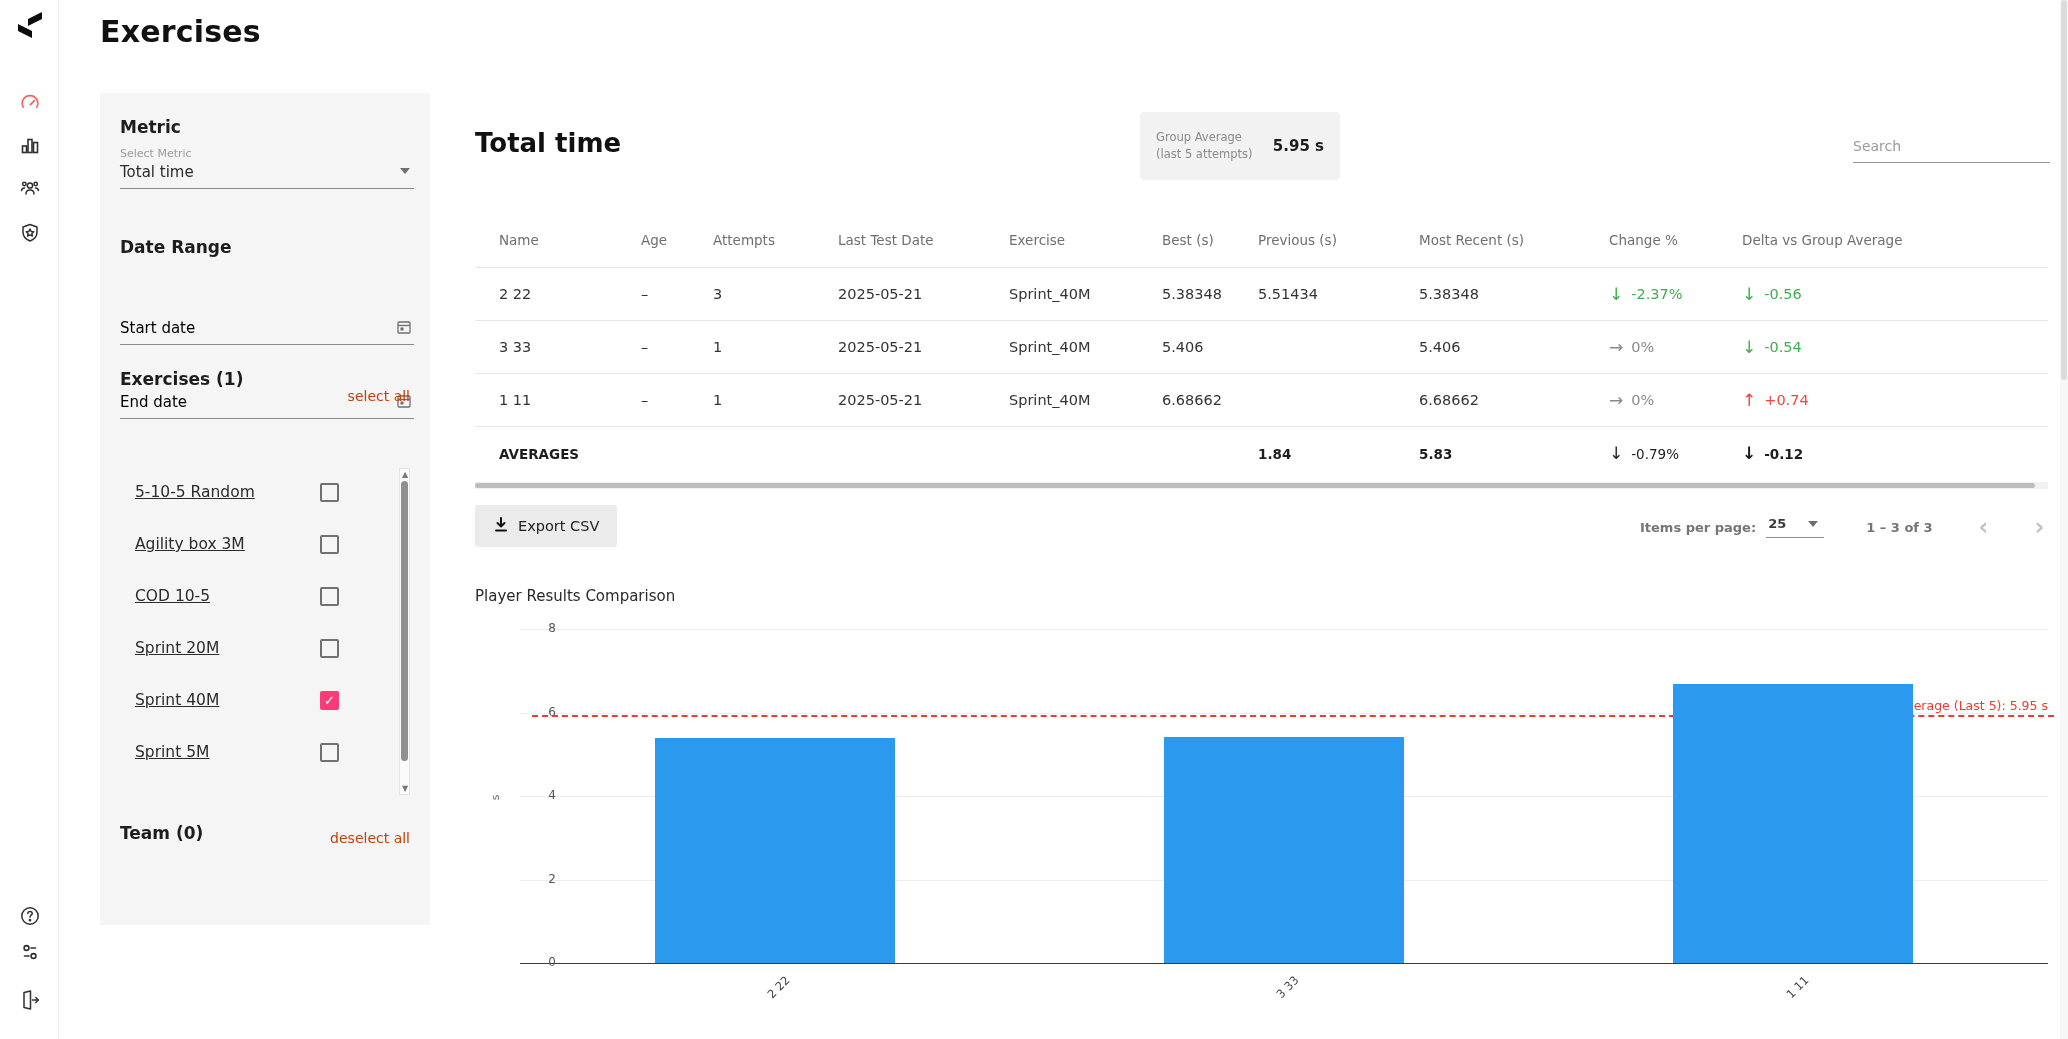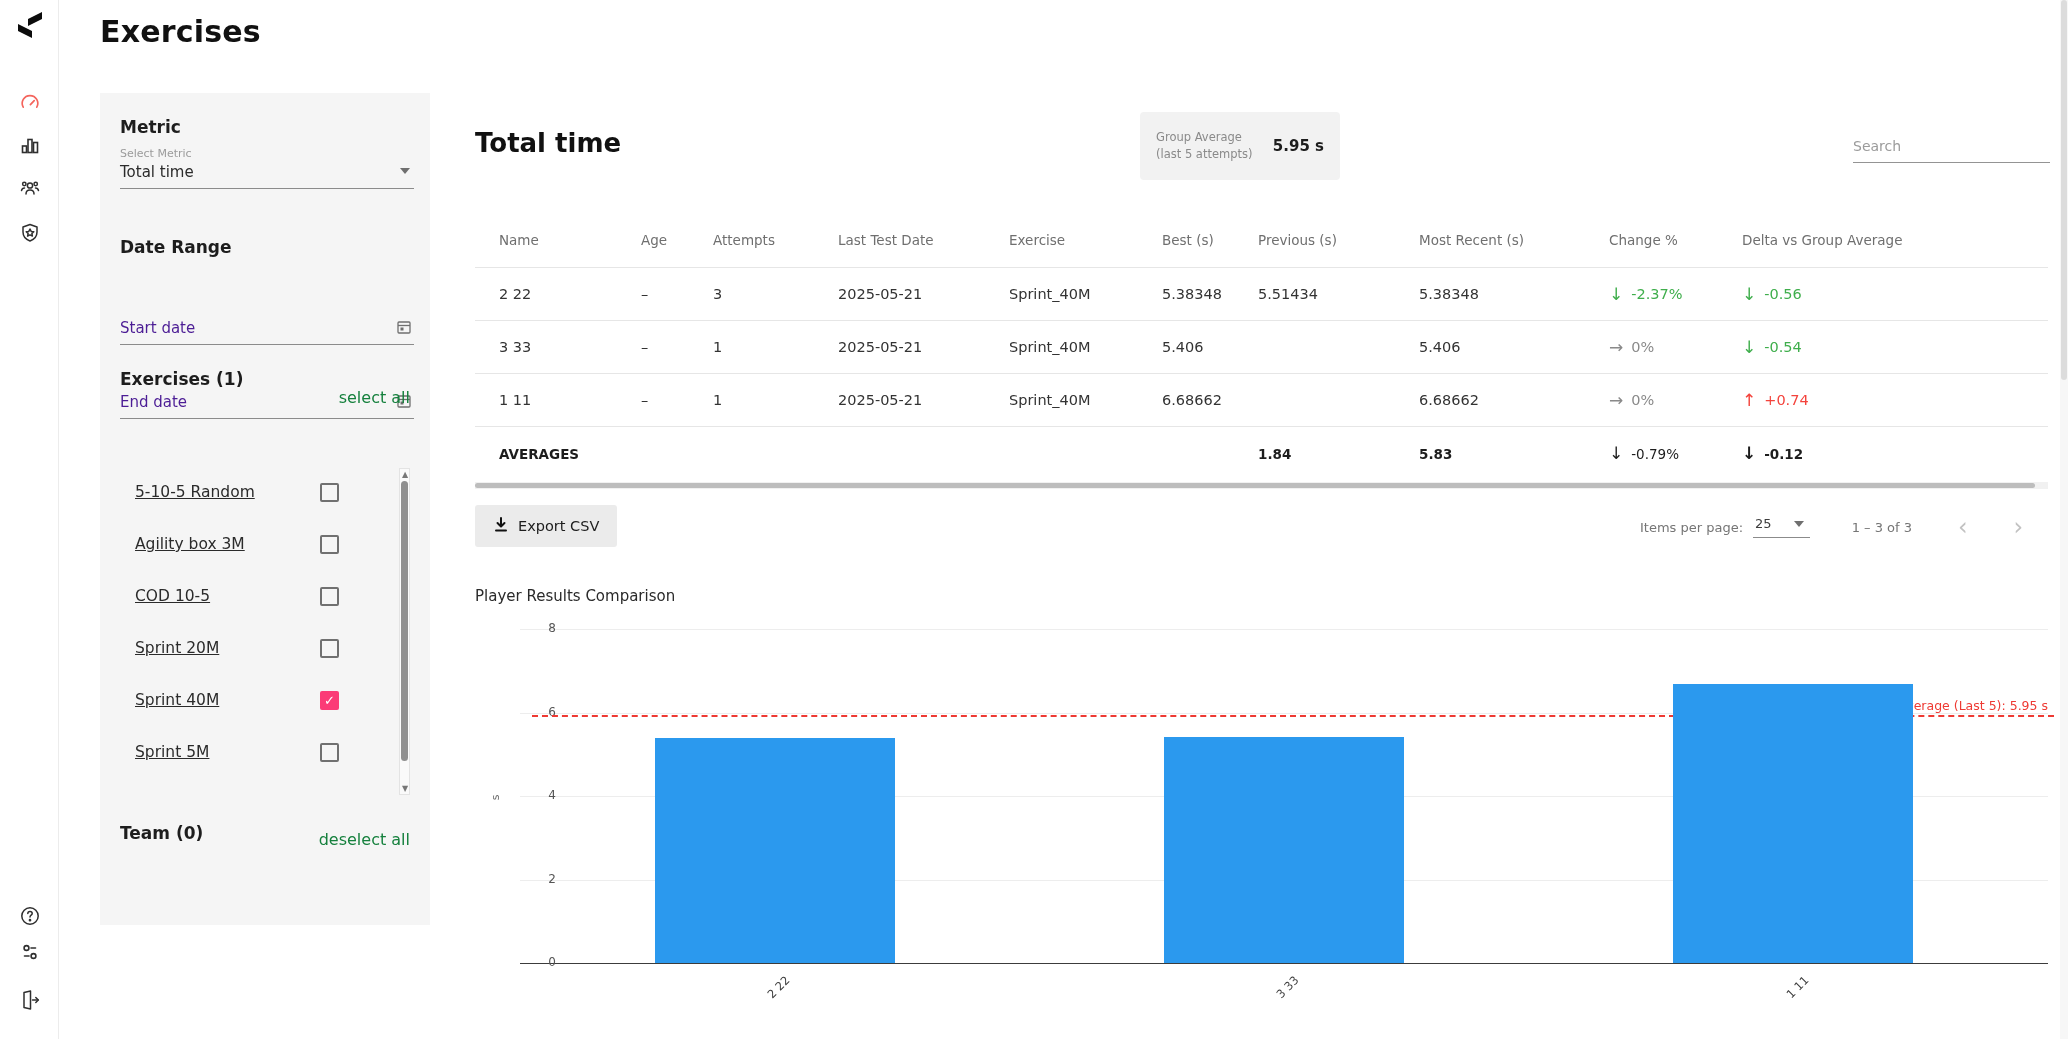--- a/index.html
+++ b/index.html
@@ -14,23 +14,23 @@
 
   
   #page-title { position:absolute; left:100px; top:14px; font-size:30px; font-weight:800; letter-spacing:.2px; color:#111; }
 
   
   #filter-panel { position:absolute; left:100px; top:93px; width:330px; height:832px; background:#f5f5f5; }
   .fp-section-h { font-size:17px; font-weight:800; color:#1d1d1d; }
   .fp-small-label { font-size:11px; color:#9b9b9b; }
   .fp-field { position:relative; border-bottom:1px solid #8b8b8b; }
   .fp-field .value { font-size:15px; color:#2b2b2b; padding-bottom:7px; }
-  .fp-field .ph { color:#4c1d95; }
+  .fp-field .ph { color:#000000; }
   .caret { width:0; height:0; border-left:5px solid transparent; border-right:5px solid transparent; border-top:6px solid #6f6f6f; display:inline-block; }
-  .link-btn { font-size:16px; color:#15803d; cursor:pointer; }
+  .link-btn { font-size:14px; color:#c2410c; cursor:pointer; }
   .ex-row { position:relative; height:52px; display:flex; align-items:center; }
   .ex-label { font-size:15.5px; color:#2b2b2b; margin-left:15px;text-decoration:underline; }
   .cbox { position:absolute; right:57px; width:19px; height:19px; border:2px solid #707070; border-radius:2px; background:#f5f5f5; cursor:pointer; }
   .cbox.checked { border:none; display:flex; align-items:center; justify-content:center; color:#fff; font-size:13px; font-weight:700; }
   
   #ex-scrollbar { position:absolute; right:20px; top:375px; width:11px; height:327px; background:#fafafa; border:1px solid #e3e3e3; }
   #ex-scroll-thumb { position:absolute; left:1px; top:12px; width:7px; height:280px; background:#8f8f8f; border-radius:4px; }
   .sb-arrow { position:absolute; left:1px; width:8px; text-align:center; font-size:8px; color:#777; }
 
   
@@ -51,21 +51,21 @@
   .arrow-cell { display:flex; align-items:center; gap:8px; font-size:14.5px; }
   .arrow-cell .arr { font-size:17px; line-height:1; }
   .c-green { color:#3fae4c; } .c-red { color:#f4433c; } .c-gray { color:#8a8a8a; }
   .avg-row { height:53px; }
   .avg-row .cell { font-weight:800; color:#1d1d1d; font-size:13.5px; }
   #table-hscroll { position:absolute; left:475px; top:482px; width:1573px; height:7px; background:#f1f1f1; }
   #table-hscroll .thumb { position:absolute; left:0; top:1px; height:5px; width:1560px; background:#bdbdbd; border-radius:3px; }
 
   
   #export-btn { position:absolute; left:475px; top:505px; height:42px; background:#ebebeb; border:none; border-radius:3px; display:flex; align-items:center; gap:9px; padding:0 18px; font-size:14.5px; color:#1d1d1d; cursor:pointer; font-family:inherit; }
-  #pagination { position:absolute; left:1640px; top:515px; display:flex; align-items:center; font-size:13px; color:#757575; }
+  #pagination { position:absolute; left:1640px; top:515px; display:flex; align-items:center; font-size:13px; color:#757575;font-weight:bold; }
   #ipp-select { margin-left:10px; border-bottom:1px solid #8b8b8b; padding:0 6px 6px 2px; display:flex; align-items:center; gap:22px; cursor:pointer; color:#3c3c3c; }
   #page-range { margin-left:42px; }
   .pg-chev { margin-left:46px; color:#c2c2c2; font-size:24px; line-height:1; cursor:default; }
 
   
   #chart { position:absolute; left:475px; top:575px; width:1573px; height:464px; }
   #chart-title { font-size:15px; font-weight:400; color:#2a2a2a; padding-top:12px; }
   #plot { position:absolute; left:45px; top:54px; width:1528px; height:334px; }
   .gridline { position:absolute; left:0; width:100%; height:1px; background:#ededed; }
   .gridline.zero { background:#3c3c3c; }

